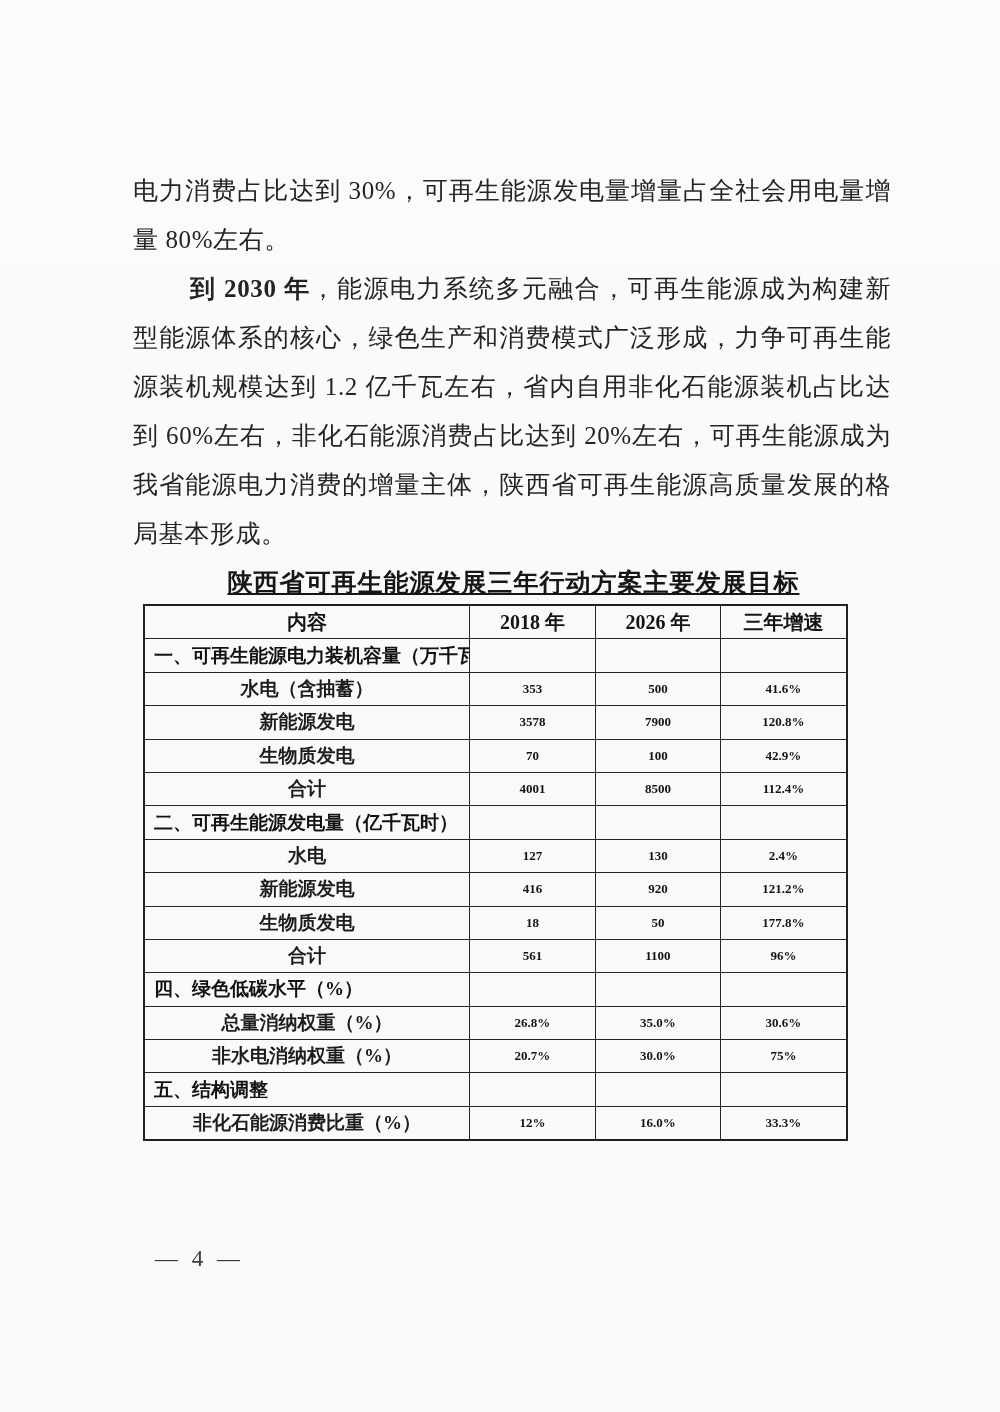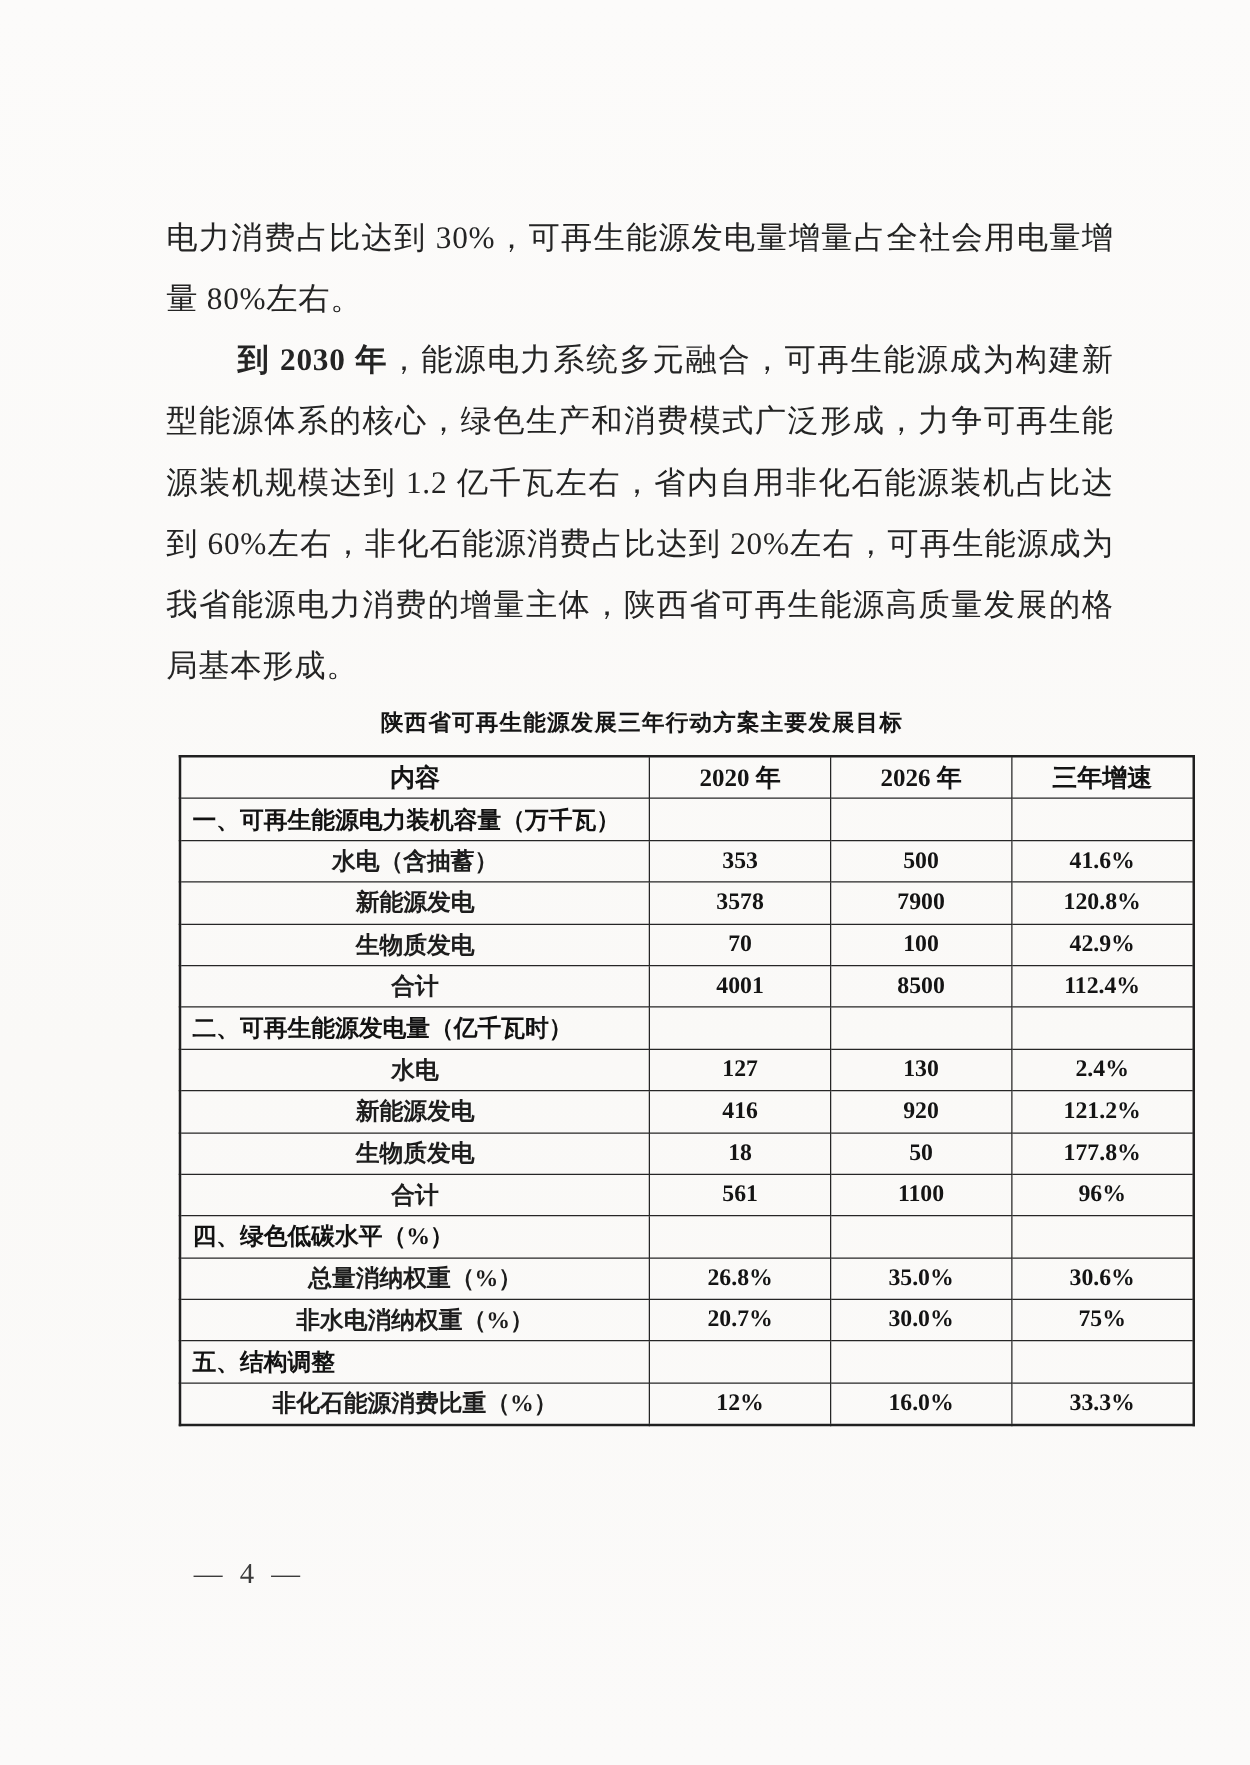--- a/index.html
+++ b/index.html
@@ -40,30 +40,31 @@
   .para .bold {
     font-weight: bold;
     margin-top: 10px;
   }
   .table-caption {
     position: absolute;
     left: 143px;
     top: 566px;
     width: 741px;
     text-align: center;
-    font-size: 18px;
+    font-size: 25px;
     font-weight: bold;
     letter-spacing: 1px;
     color: #161616;
+    text-decoration: underline;
   }
   table.targets {
     position: absolute;
     left: 143px;
     top: 604px;
-    width: 813px;
+    width: 705px;
     border-collapse: collapse;
     table-layout: fixed;
     background: transparent;
   }
   table.targets col.c-label  { width: 46.3%; }
   table.targets col.c-v2023  { width: 17.9%; }
   table.targets col.c-v2026  { width: 17.8%; }
   table.targets col.c-growth { width: 18.0%; }
   table.targets th,
   table.targets td {
@@ -88,21 +89,21 @@
   }
   td.label-cell.section {
     text-align: left;
     padding-left: 9px;
     font-size: 19px;
     font-weight: bold;
     color: #121212;
   }
   td.value-cell {
     text-align: center;
-    font-size: 19px;
+    font-size: 13px;
     font-weight: bold;
     color: #141414;
   }
   .footer-pagenum {
     position: absolute;
     left: 155px;
     top: 1246px;
     font-size: 23px;
     letter-spacing: 4px;
     color: #3c3c3c;
@@ -123,21 +124,21 @@
   <table class="targets">
     <colgroup>
       <col class="c-label">
       <col class="c-v2023">
       <col class="c-v2026">
       <col class="c-growth">
     </colgroup>
     <thead>
       <tr>
         <th>内容</th>
-        <th>2020 年</th>
+        <th>2018 年</th>
         <th>2026 年</th>
         <th>三年增速</th>
       </tr>
     </thead>
     <tbody>
         <tr>
           <td class="label-cell section">一、可再生能源电力装机容量（万千瓦）</td>
           <td class="value-cell"></td>
           <td class="value-cell"></td>
           <td class="value-cell"></td>

